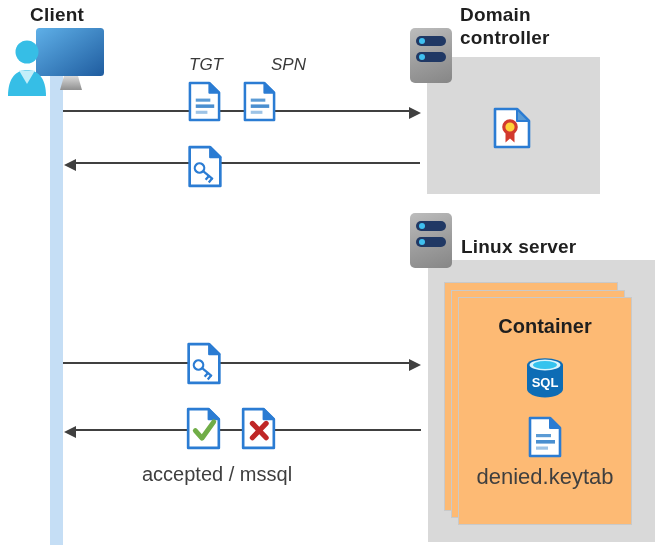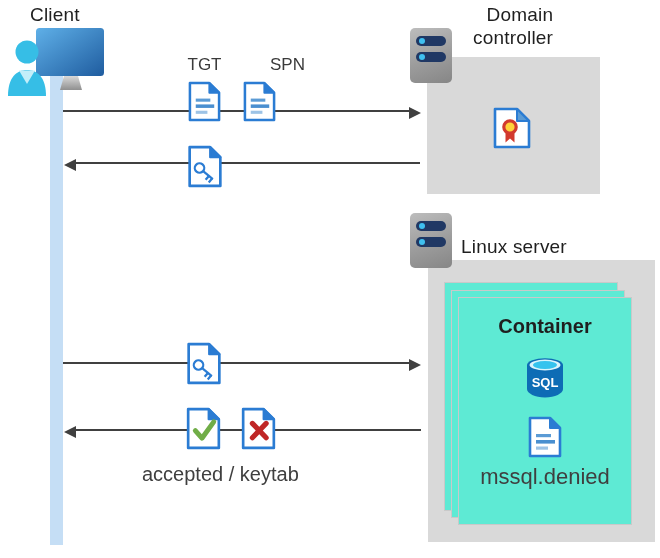--- a/index.html
+++ b/index.html
@@ -2,23 +2,23 @@
 <html><head>
 <meta charset="utf-8">
 <style>
   html,body{margin:0;padding:0;background:#ffffff;}
   #canvas{
     position:relative;width:660px;height:558px;background:#ffffff;
     font-family:"Liberation Sans", sans-serif;overflow:hidden;
   }
   .abs{position:absolute;}
   
-  .title-bold{font-weight:normal;font-size:19px;color:#1f1f1f;line-height:23px;letter-spacing:.2px;}
+  .title-bold{font-weight:bold;font-size:19px;color:#1f1f1f;line-height:23px;letter-spacing:.2px;}
   .pre{white-space:pre-line;}
-  .small-label{font-size:17px;color:#3a3a3a;text-align:center;}
+  .small-label{font-size:17px;color:#3a3a3a;text-align:right;font-style:italic;}
   .caption{font-size:20px;color:#3f3f3f;}
   .keytab{font-size:22px;color:#3f3f3f;text-align:center;width:100%;}
   .container-title{font-weight:bold;font-size:20px;color:#1f1f1f;text-align:center;width:100%;}
   
   .zone{background:#d9d9d9;}
   
   .timeline{left:50px;top:72px;width:13px;height:473px;background:#c5def5;z-index:1;}
   
   .arrow{height:0;border-top:2px solid #404040;z-index:2;}
   .arrow.right::after{
@@ -30,21 +30,21 @@
     border-right:12px solid #404040;border-top:6px solid transparent;border-bottom:6px solid transparent;
   }
   
   .server{
     width:42px;height:55px;border-radius:5px;z-index:4;
     background:linear-gradient(160deg,#bdbdbd 0%,#9c9c9c 55%,#868686 100%);
   }
   .server .pill{position:absolute;left:6px;width:30px;height:10px;border-radius:5px;background:#203864;}
   .server .pill .dot{position:absolute;left:3px;top:2px;width:6px;height:6px;border-radius:50%;background:#3fc0f0;}
   
-  .page{background:#5eead4;border:1px solid #c9c9c9;z-index:3;}
+  .page{background:#fdba74;border:1px solid #c9c9c9;z-index:3;}
   .page.front{z-index:4;}
   
   .icon{z-index:5;}
 </style>
 </head>
 <body>
 
 <div id="canvas">
 
   <div class="abs timeline"></div>
@@ -122,32 +122,32 @@
 
   <svg class="abs icon" style="left:240px;top:406px;" width="37" height="45" viewBox="0 0 36 44">
     <path d="M3 3 H23 L33 13 V41 H3 Z" fill="#ffffff" stroke="#2b7cd3" stroke-width="2.6" stroke-linejoin="round"></path>
     <path d="M23 3 L33 13 H23 Z" fill="#2b7cd3" stroke="#2b7cd3" stroke-width="2" stroke-linejoin="round"></path>
     <g stroke="#bf2626" stroke-width="5" stroke-linecap="round">
       <line x1="12" y1="17" x2="25.5" y2="31"></line>
       <line x1="25.5" y1="17" x2="12" y2="31"></line>
     </g>
   </svg>
 
-  <div class="abs caption" style="left:142px;top:463px;">accepted / keytab</div>
+  <div class="abs caption" style="left:142px;top:463px;">accepted / mssql</div>
 
   <div class="abs zone" style="left:427px;top:57px;width:173px;height:137px;"></div>
   <div class="abs server" style="left:410px;top:28px;">
     <div class="pill" style="top:8px;">
         <div class="dot"></div>
       </div>
     <div class="pill" style="top:24px;">
         <div class="dot"></div>
       </div>
   </div>
-  <div class="abs title-bold pre" style="left:473px;top:3px;text-align:right;">Domain
+  <div class="abs title-bold pre" style="left:460px;top:3px;">Domain
 controller</div>
 
   <svg class="abs icon" style="left:492px;top:106px;" width="40" height="44" viewBox="0 0 40 44">
     <path d="M3 3 H25 L37 15 V41 H3 Z" fill="#ffffff" stroke="#2b7cd3" stroke-width="2.6" stroke-linejoin="round"></path>
     <path d="M25 3 L37 15 H25 Z" fill="#5b9bd5" stroke="#2b7cd3" stroke-width="2" stroke-linejoin="round"></path>
     <path d="M13.5 26 h9 v10.5 l-4.5 -4 l-4.5 4 Z" fill="#d23a2e"></path>
     <circle cx="18" cy="21" r="6.2" fill="#ffd23a" stroke="#d23a2e" stroke-width="3.2"></circle>
   </svg>
 
   <div class="abs zone" style="left:428px;top:260px;width:227px;height:282px;"></div>
@@ -175,16 +175,16 @@
     </svg>
 
     <svg class="abs" style="left:68px;top:117px;" width="36" height="44" viewBox="0 0 36 44">
       <path d="M3 3 H23 L33 13 V41 H3 Z" fill="#ffffff" stroke="#2b7cd3" stroke-width="2.6" stroke-linejoin="round"></path>
       <path d="M23 3 L33 13 H23 Z" fill="#2b7cd3" stroke="#2b7cd3" stroke-width="2" stroke-linejoin="round"></path>
       <rect x="9" y="19" width="15" height="3.2" fill="#5b9bd5"></rect>
       <rect x="9" y="25" width="19" height="3.6" fill="#4a8fd0"></rect>
       <rect x="9" y="31.5" width="12" height="3.2" fill="#9dc3e6"></rect>
     </svg>
 
-    <div class="abs keytab" style="top:166px;left:0;">mssql.denied</div>
+    <div class="abs keytab" style="top:166px;left:0;">denied.keytab</div>
   </div>
 
 </div>
 
 </body></html>

